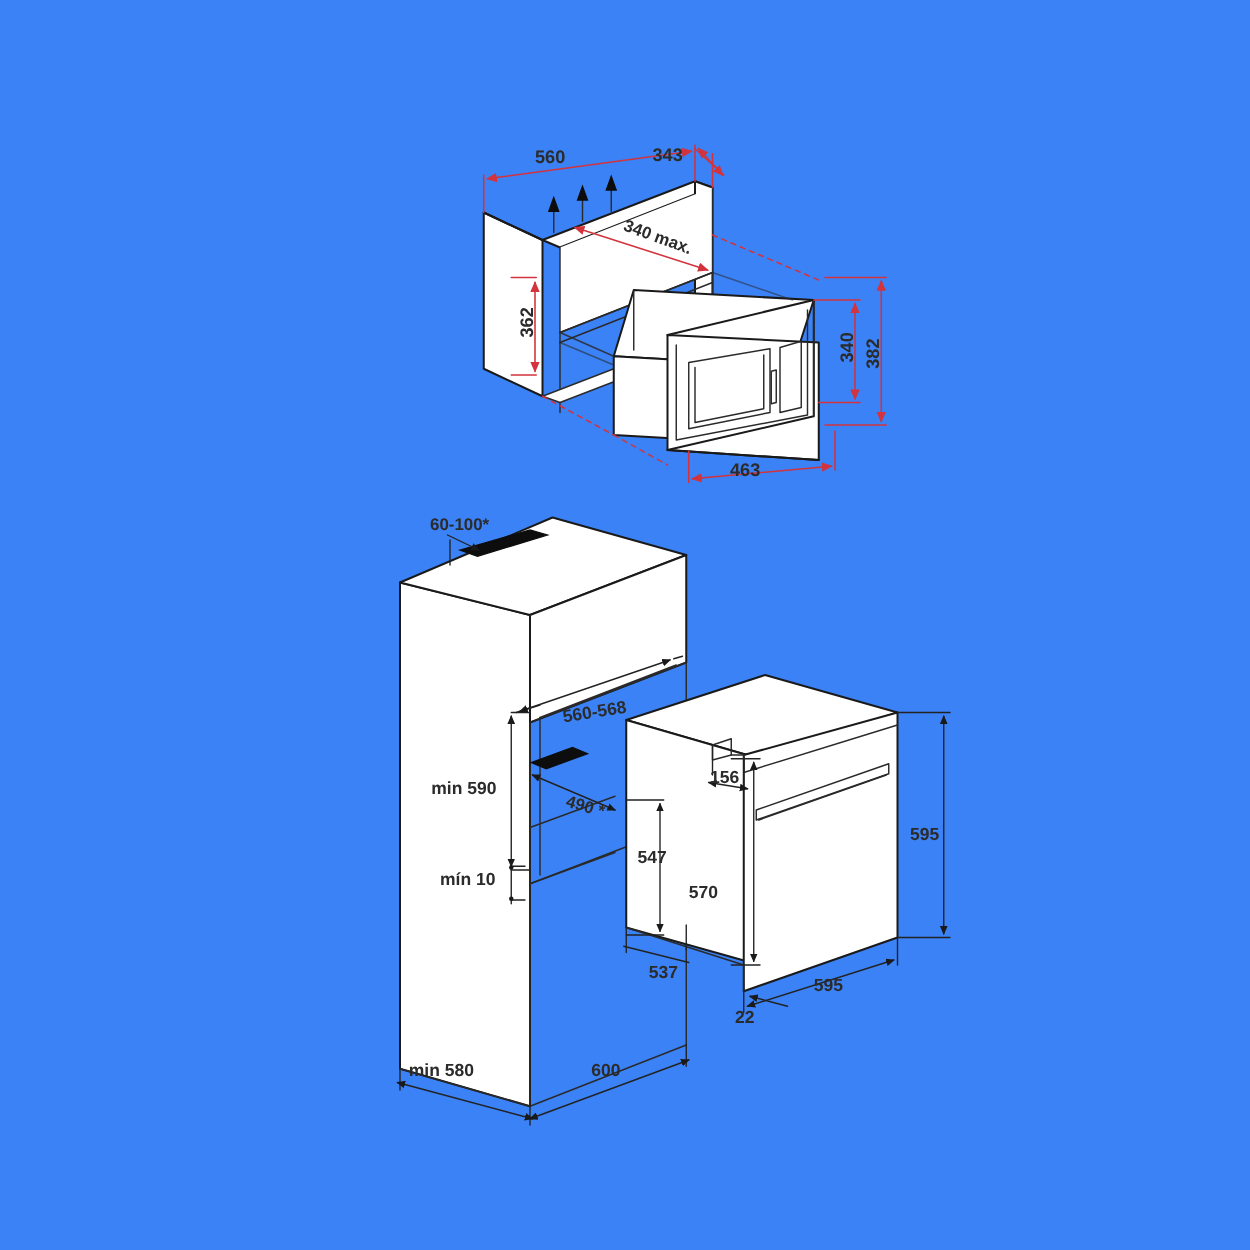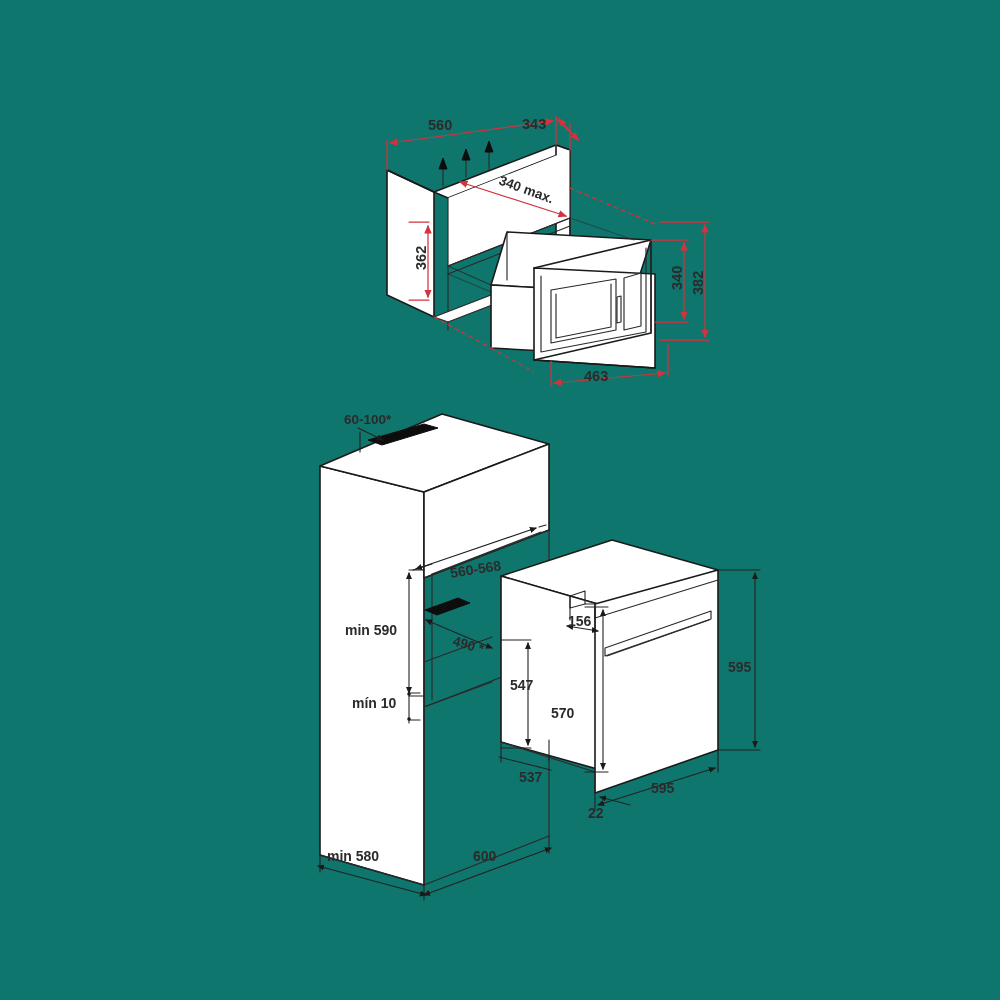--- a/index.html
+++ b/index.html
@@ -14,21 +14,21 @@
     font-family: "Liberation Sans", sans-serif;
     overflow: hidden;
     position: relative;
   }
   #sheet {
     position: absolute;
     left: 0;
     top: 0;
     width: 1000px;
     height: 1000px;
-    background: #0f766e;
+    background: #3b82f6;
   }
   svg.drawing {
     position: absolute;
     left: 0;
     top: 0;
     width: 1000px;
     height: 1000px;
     display: block;
   }
   text {

